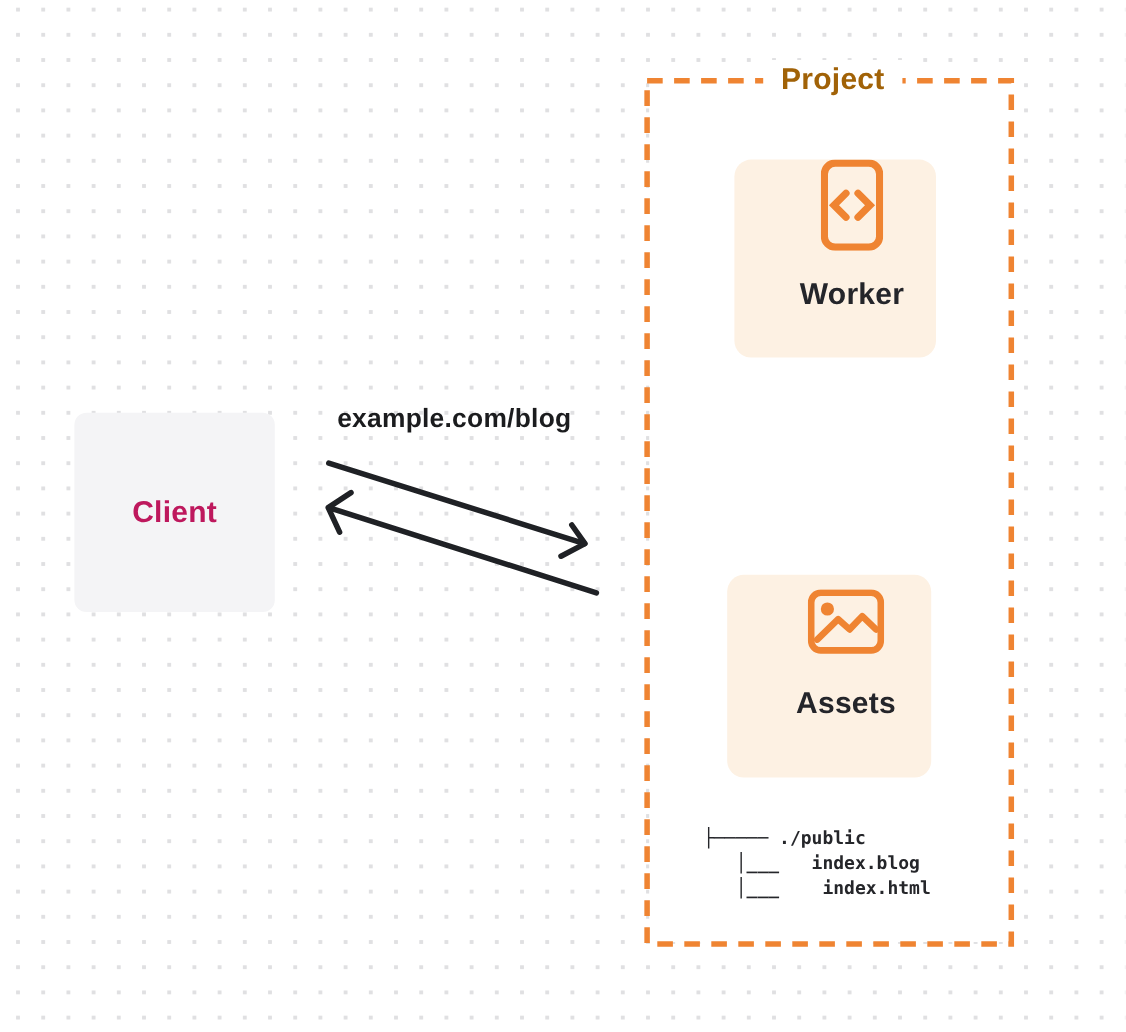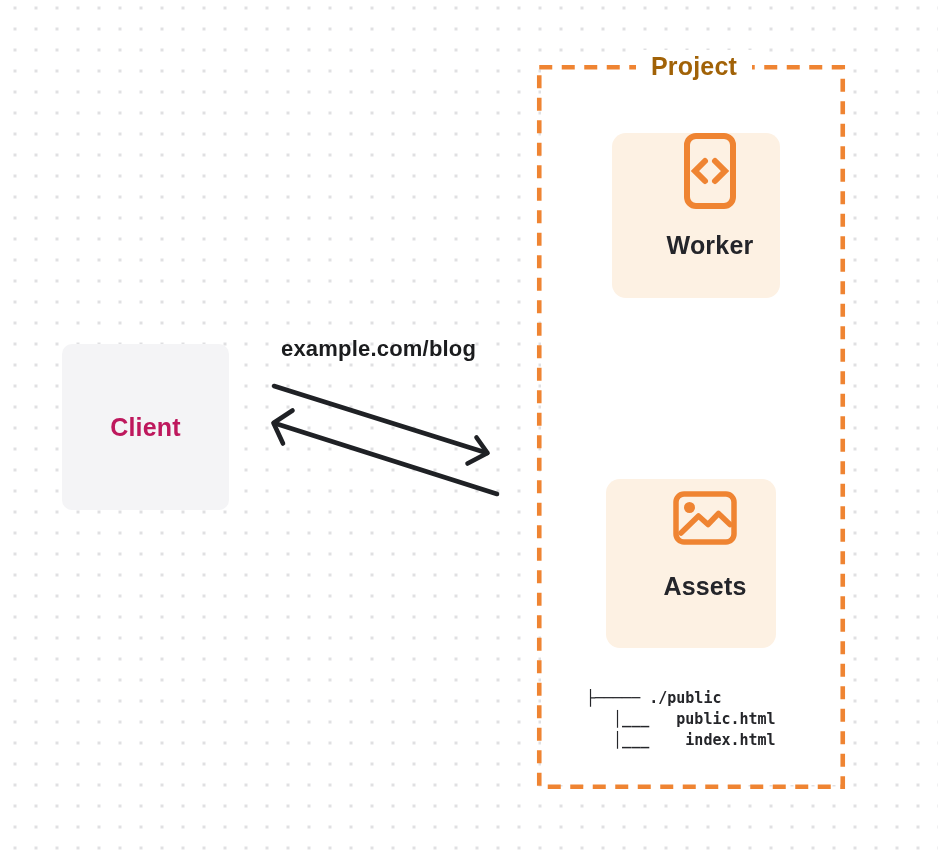--- a/index.html
+++ b/index.html
@@ -119,17 +119,17 @@
     <svg class="icon-svg" width="64" height="54" viewBox="0 0 64 54" aria-hidden="true">
       <rect class="icon-stroke" x="3" y="3" width="58" height="48" rx="8" stroke-width="5.5"></rect>
       <circle cx="16.5" cy="16.5" r="5.5" fill="#EF8432"></circle>
       <path class="icon-stroke" d="M8,42 L25.5,25 L35,33.5 L45.5,22.5 L57,33.5" stroke-width="5.5" stroke-linecap="round" stroke-linejoin="round"></path>
     </svg>
     <div class="card-label">Assets</div>
   </div>
 
   <div class="file-tree">
     <div class="tree-line">├───── ./public</div>
-    <div class="tree-line">   │___   public.html</div>
+    <div class="tree-line">   │___   index.blog</div>
     <div class="tree-line">   │___    index.html</div>
   </div>
 
 </div>
 
 </body></html>

